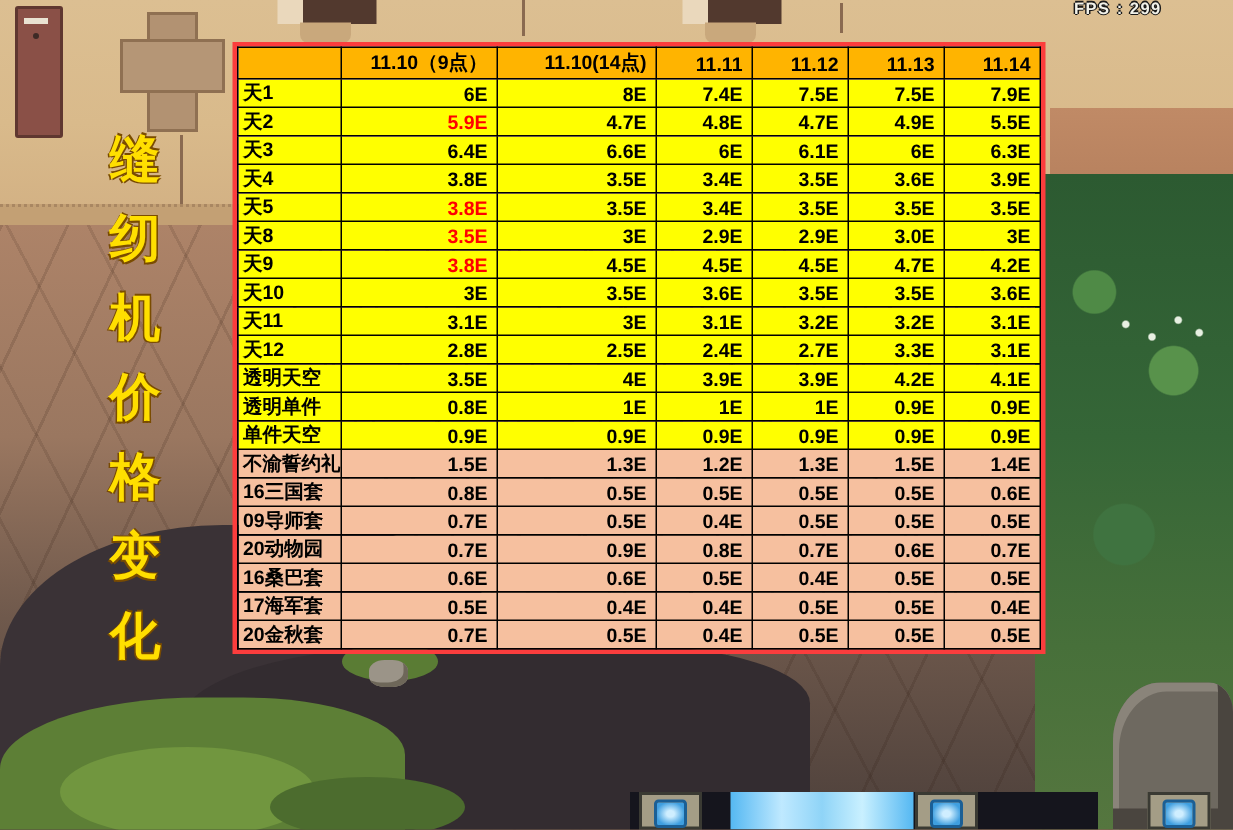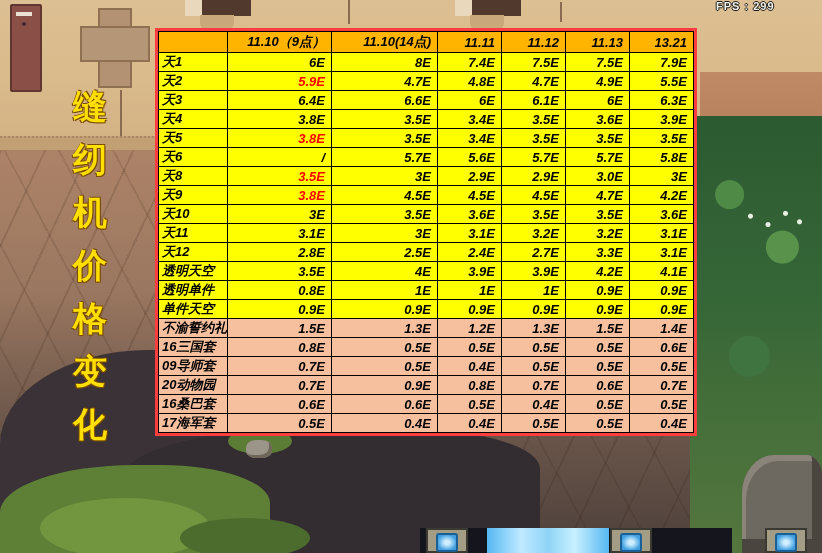--- a/index.html
+++ b/index.html
@@ -66,21 +66,21 @@
   .fps{left:688px;top:0;z-index:5;font-size:11px;font-weight:bold;color:#f2f2ea;
     letter-spacing:1px;
     text-shadow:-1px 0 #1a1a1a,1px 0 #1a1a1a,0 -1px #1a1a1a,0 1px #1a1a1a;padding-left:28px;}
   
   .side-title{left:66px;top:80px;width:48px;z-index:5;text-align:center;}
   .side-title .ch{display:block;font-size:34px;line-height:53px;font-weight:bold;
     color:var(--title-color,#ffdf00);
     text-shadow:1px 1px 0 #7a4c00,-1px 1px 0 #7a4c00,1px -1px 0 #7a4c00;}
   
   .tbl-wrap{left:155px;top:28px;z-index:10;border:3px solid var(--border-red,#fb3d3d);}
-  table{border-collapse:collapse;table-layout:fixed;font-style:italic;}
+  table{border-collapse:collapse;table-layout:fixed;}
   th,td{border:1px solid #000;font-weight:bold;font-size:13px;color:#000;
     padding:0 6px 0 3px;height:18px;overflow:hidden;white-space:nowrap;box-sizing:content-box;}
   thead th{background:var(--header-bg,#ffb400);text-align:right;height:20px;font-size:13px;}
   td.lbl{text-align:left;font-size:13px;padding-right:0;}
   td.val{text-align:right;}
   tr.yellow td{background:var(--row-yellow,#ffff00);}
   tr.salmon td{background:var(--row-salmon,#f6c09f);}
   td.red{color:var(--value-red,#ff0000);}
   col.c0{width:66px;} col.c1{width:104px;} col.c2{width:106px;}
   col.c3,col.c4,col.c5,col.c6{width:64px;}
@@ -152,21 +152,21 @@
         <col class="c6">
     </colgroup>
     <thead>
         <tr>
           <th></th>
           <th>11.10（9点）</th>
           <th>11.10(14点)</th>
           <th>11.11</th>
           <th>11.12</th>
           <th>11.13</th>
-          <th>13.21</th>
+          <th>11.14</th>
         </tr>
       </thead>
     <tbody>
         <tr class="yellow">
           <td class="lbl">天1</td>
           <td class="val">6E</td>
           <td class="val">8E</td>
           <td class="val">7.4E</td>
           <td class="val">7.5E</td>
           <td class="val">7.5E</td>
@@ -202,29 +202,20 @@
         <tr class="yellow">
           <td class="lbl">天5</td>
           <td class="val red">3.8E</td>
           <td class="val">3.5E</td>
           <td class="val">3.4E</td>
           <td class="val">3.5E</td>
           <td class="val">3.5E</td>
           <td class="val">3.5E</td>
         </tr>
         <tr class="yellow">
-          <td class="lbl">天6</td>
-          <td class="val">/</td>
-          <td class="val">5.7E</td>
-          <td class="val">5.6E</td>
-          <td class="val">5.7E</td>
-          <td class="val">5.7E</td>
-          <td class="val">5.8E</td>
-        </tr>
-        <tr class="yellow">
           <td class="lbl">天8</td>
           <td class="val red">3.5E</td>
           <td class="val">3E</td>
           <td class="val">2.9E</td>
           <td class="val">2.9E</td>
           <td class="val">3.0E</td>
           <td class="val">3E</td>
         </tr>
         <tr class="yellow">
           <td class="lbl">天9</td>
@@ -336,15 +327,24 @@
         </tr>
         <tr class="salmon">
           <td class="lbl">17海军套</td>
           <td class="val">0.5E</td>
           <td class="val">0.4E</td>
           <td class="val">0.4E</td>
           <td class="val">0.5E</td>
           <td class="val">0.5E</td>
           <td class="val">0.4E</td>
         </tr>
+        <tr class="salmon">
+          <td class="lbl">20金秋套</td>
+          <td class="val">0.7E</td>
+          <td class="val">0.5E</td>
+          <td class="val">0.4E</td>
+          <td class="val">0.5E</td>
+          <td class="val">0.5E</td>
+          <td class="val">0.5E</td>
+        </tr>
       </tbody>
   </table>
 </div>
 
 </body></html>

